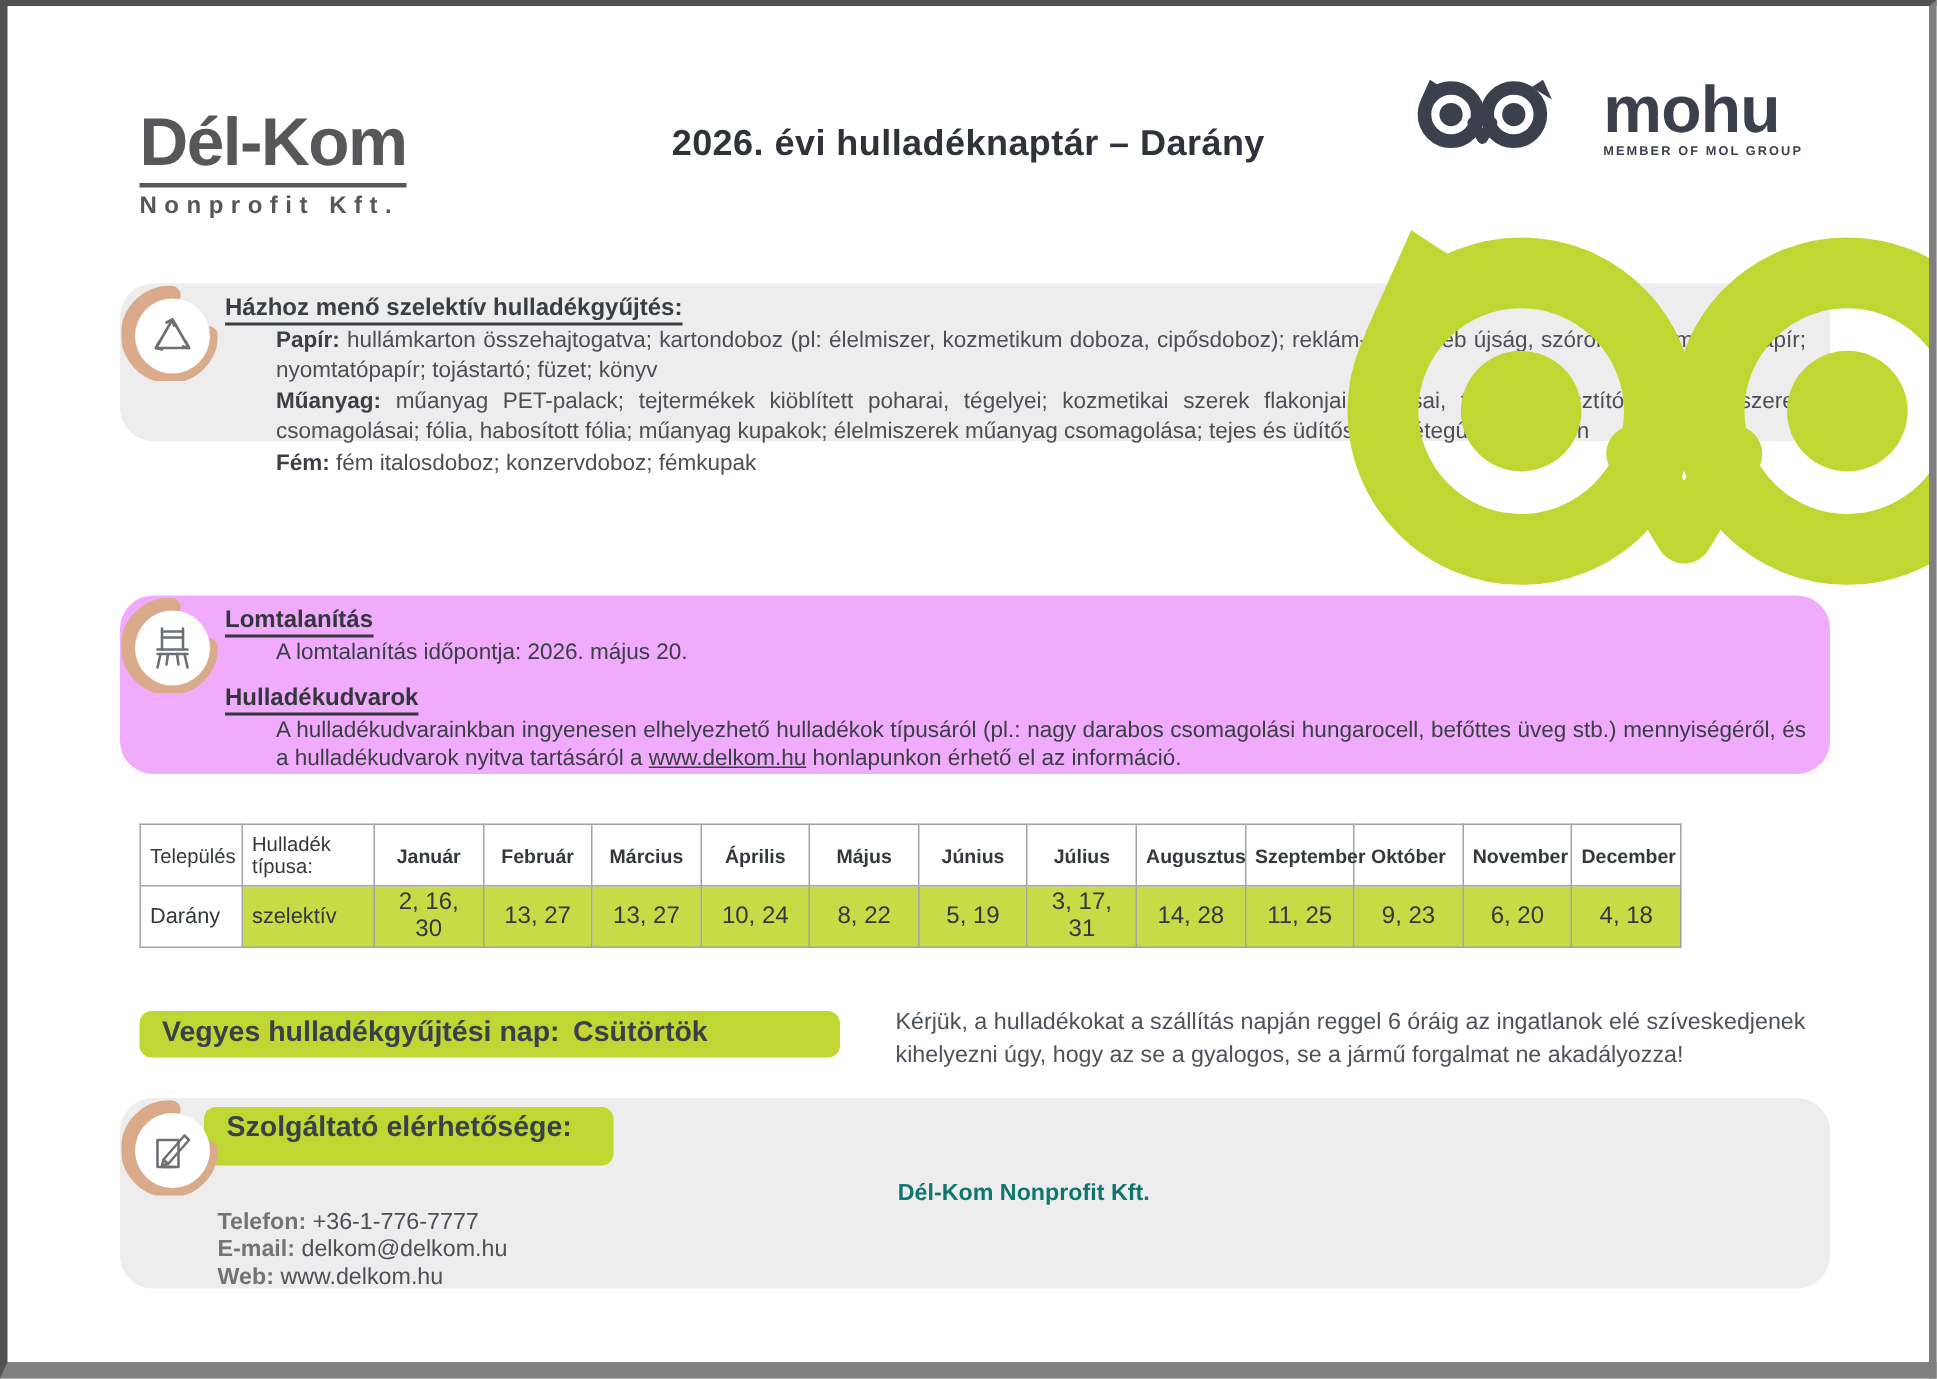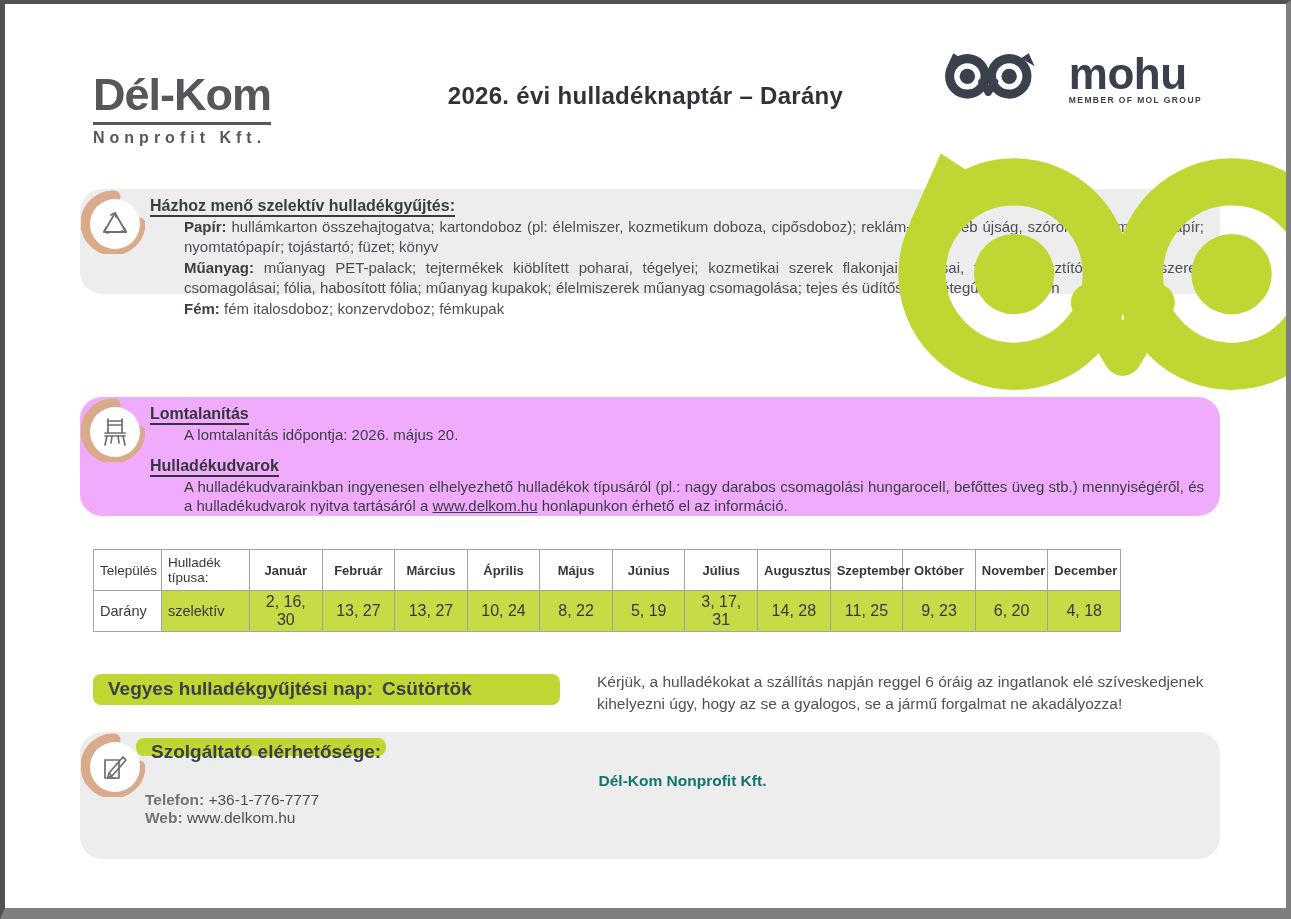--- a/index.html
+++ b/index.html
@@ -60,21 +60,21 @@
   .cal td { height: 41px; font-size: 16px; text-align: center; }
   .cal td.town { background: #ffffff; text-align: left; font-size: 14.5px; }
   .cal td.type { text-align: left; font-size: 14.5px; margin-left: 28px; }
   .cal td.green { background: #c8da45; }
   .c-town { width: 68px; } .c-type { width: 88px; }
 
   
   .pill { background: #c0d733; border-radius: 8px; font-weight: 700; color: #394048; font-size: 19px; }
   .pill1 { left: 88px; top: 670px; width: 467px; height: 31px; padding: 4px 0 0 15px; z-index: 2; }
   .pill1 .val { margin-left: 9px; }
-  .pill2 { display: inline-block; margin: 6px 0 0 56px; height: 18px; padding: 3px 5px 0 15px; }
+  .pill2 { display: inline-block; margin: 6px 0 0 56px; height: 39px; padding: 3px 28px 0 15px; }
   .note { left: 592px; top: 667px; width: 618px; font-size: 15.5px; line-height: 1.45; color: #4c525a; z-index: 2; }
   .contact { margin: 10px 0 0 65px; font-size: 15.5px; line-height: 18.6px; color: #4b5056; }
   .contact b { color: #737373; }
   .contact .name { font-weight: 700; color: #0f766e; text-align: center; }
 </style>
 </head>
 <body>
 
 <svg width="0" height="0" style="position:absolute">
   <defs>
@@ -227,20 +227,24 @@
   <div class="abs band band3">
     <div style="position:relative;z-index:3">
       <div class="pill pill2">Szolgáltató elérhetősége:</div>
       <div class="contact">
         <div class="name">Dél-Kom Nonprofit Kft.</div>
         <div>
           <b>Telefon:</b>
           <span>+36-1-776-7777</span>
         </div>
         <div>
+          <b>E-mail:</b>
+          <span>delkom@delkom.hu</span>
+        </div>
+        <div>
           <b>Web:</b>
           <span>www.delkom.hu</span>
         </div>
       </div>
     </div>
   </div>
 
 </div>
 
 </body></html>

